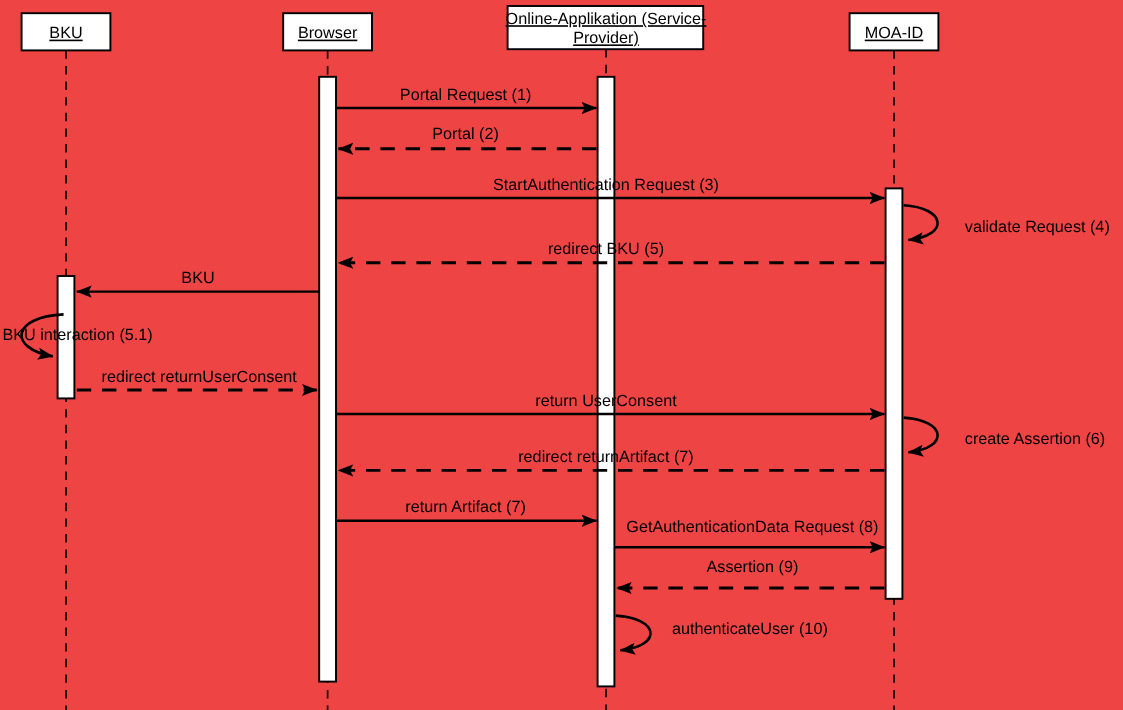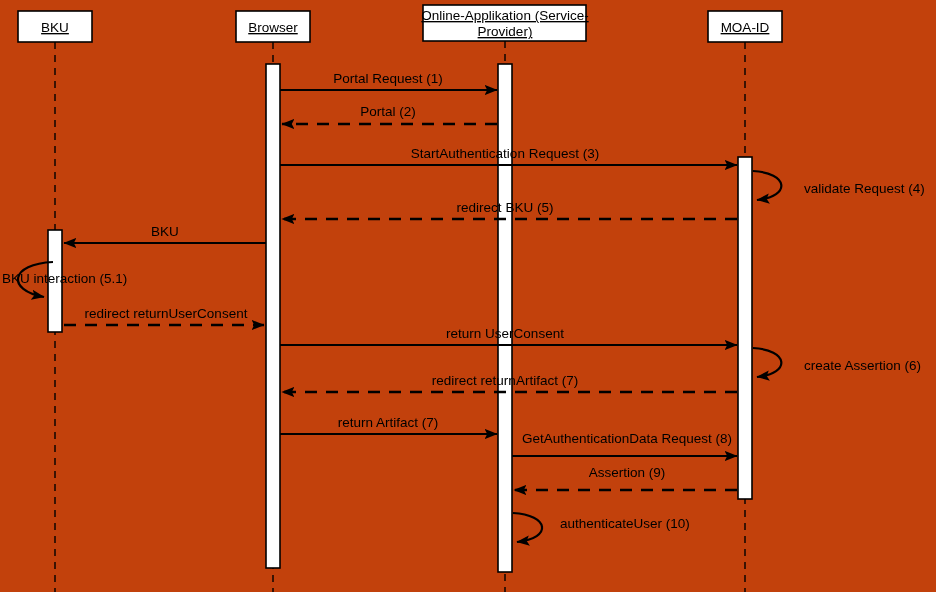--- a/index.html
+++ b/index.html
@@ -4,21 +4,21 @@
 <style>
   html, body {
     margin: 0;
     padding: 0;
     background: #ffffff;
   }
   #diagram-root {
     position: relative;
     width: 936px;
     height: 592px;
-    background: #c2410c;
+    background: #ef4444;
     font-family: "Liberation Sans", sans-serif;
     overflow: hidden;
   }
   svg.seq {
     display: block;
     width: 936px;
     height: 592px;
   }
   .lifeline-box {
     fill: #ffffff;

